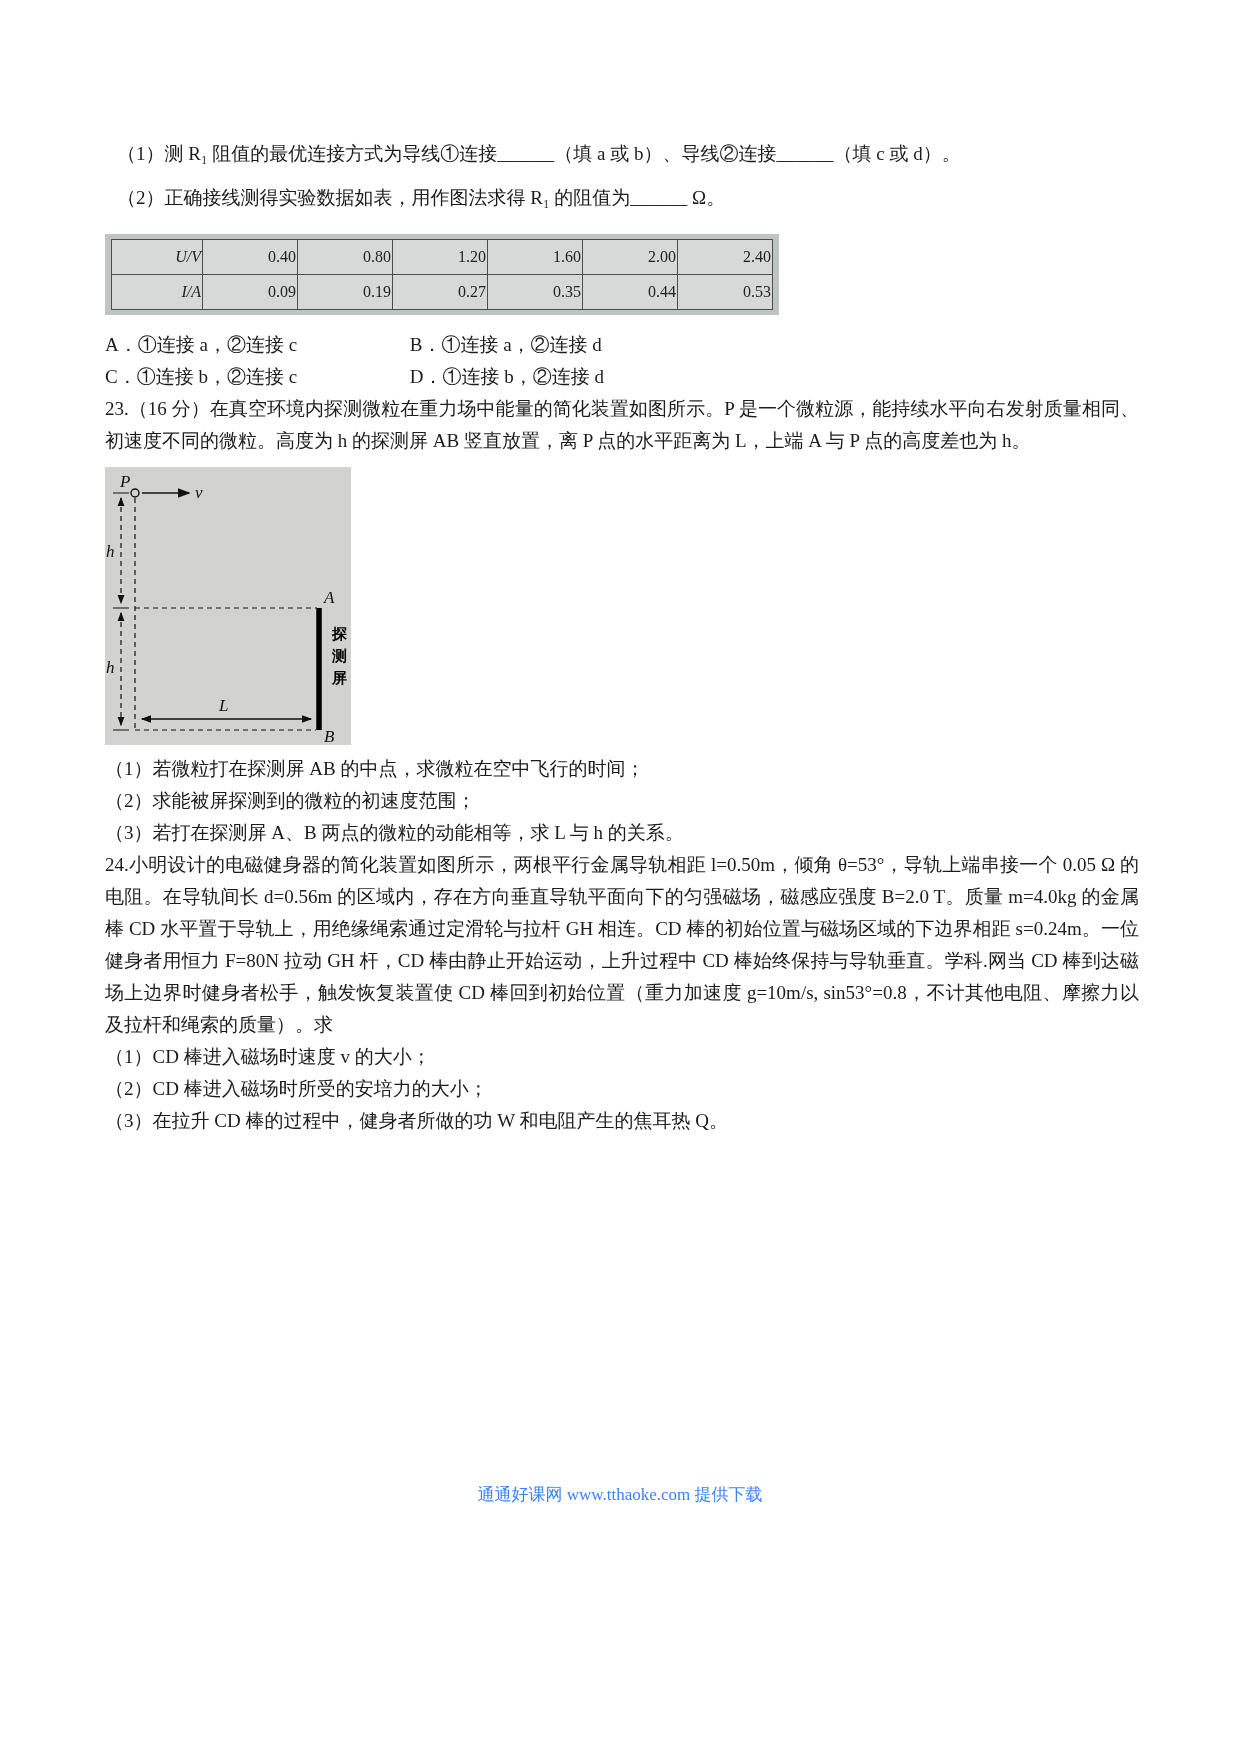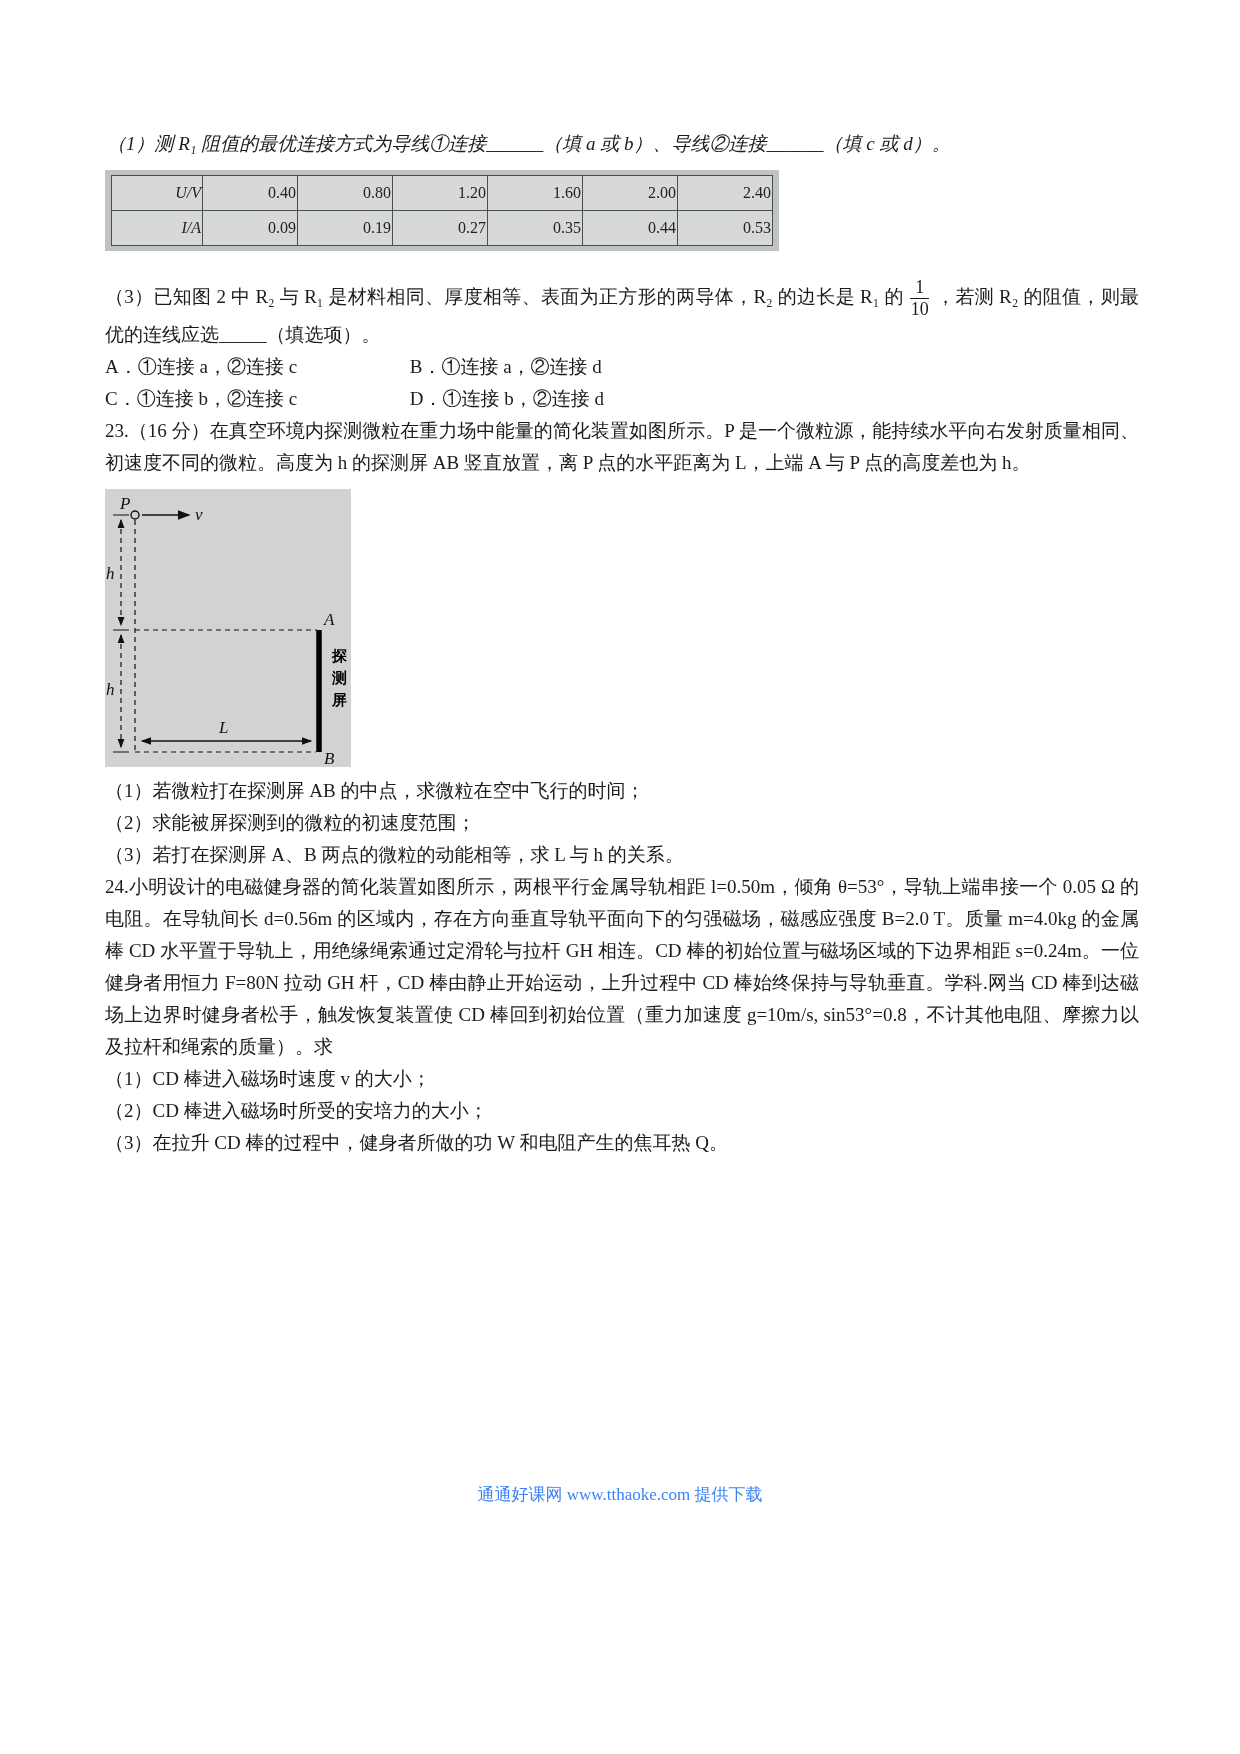--- a/index.html
+++ b/index.html
@@ -13,21 +13,21 @@
     overflow: hidden;
   }
   .content {
     position: absolute;
     left: 105px;
     top: 126px;
     width: 1034px;
     font-size: 19px;
     line-height: 32px;
   }
-  .line { margin: 2px; font-style: italic; }
+  .line { margin: 12px; }
   .para { margin: 0; text-align: justify; }
 
   
   .table-wrap {
     margin: 8px 0 4px 0;
     display: inline-block;
     background: #bfc3c2;
     padding: 5px 6px;
   }
   .table-wrap table { border-collapse: collapse; }
@@ -108,20 +108,21 @@
   }
 </style>
 </head>
 <body>
 
 <div class="page">
   <div class="content">
 
     
     <p class="line">（1）测 R₁ 阻值的最优连接方式为导线①连接______（填 a 或 b）、导线②连接______（填 c 或 d）。</p>
+    <p class="line">（2）正确接线测得实验数据如表，用作图法求得 R₁ 的阻值为______ Ω。</p>
 
     <div class="table-wrap">
       <table>
         <tbody>
             <tr>
           <td class="hdr">U/V</td>
           <td>0.40</td>
           <td>0.80</td>
           <td>1.20</td>
           <td>1.60</td>
@@ -134,26 +135,20 @@
           <td>0.19</td>
           <td>0.27</td>
           <td>0.35</td>
           <td>0.44</td>
           <td>0.53</td>
         </tr>
       </tbody>
         </table>
     </div>
 
-    <p class="para" style="margin-top:12px;">
-      <span>（3）已知图 2 中 R₂ 与 R₁ 是材料相同、厚度相等、表面为正方形的两导体，R₂ 的边长是 R₁ 的</span><span class="frac">
-          <span class="num">1</span>
-          <span class="den">10</span>
-        </span><span>，若测 R₂ 的阻值，则最优的连线应选_____（填选项）。</span>
-    </p>
 
     <p class="opt-row">
       <span class="opt-a">A．①连接 a，②连接 c</span>
       <span>B．①连接 a，②连接 d</span>
     </p>
     <p class="opt-row">
       <span class="opt-a">C．①连接 b，②连接 c</span>
       <span>D．①连接 b，②连接 d</span>
     </p>
 

